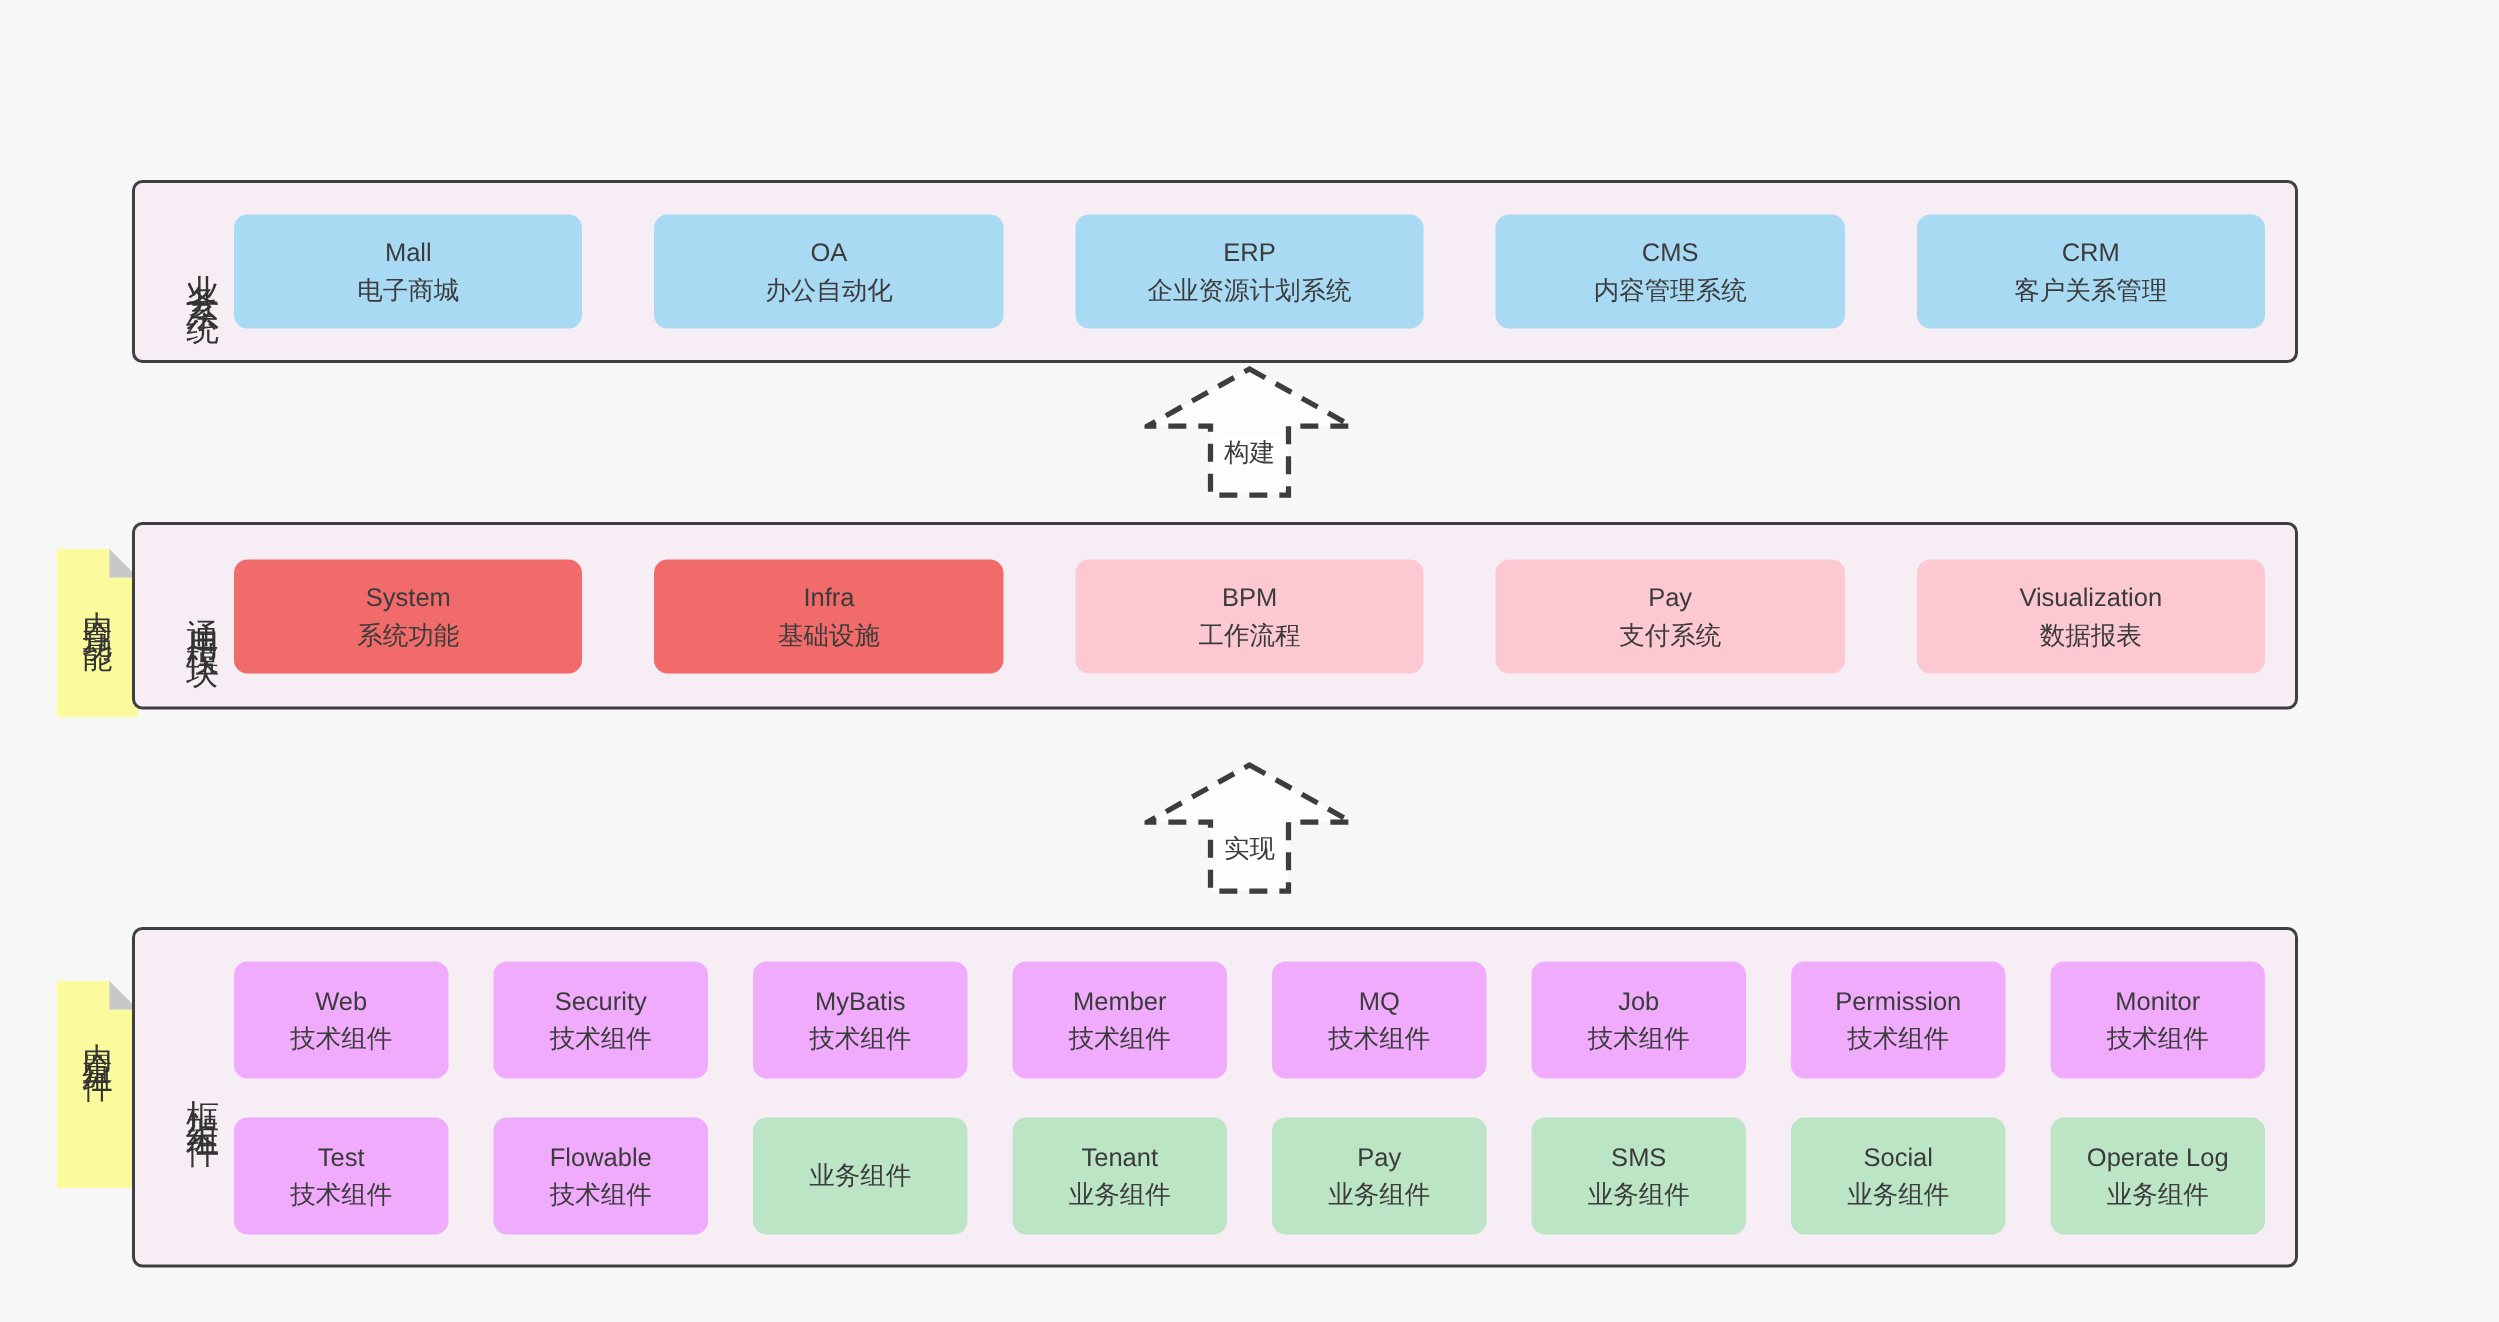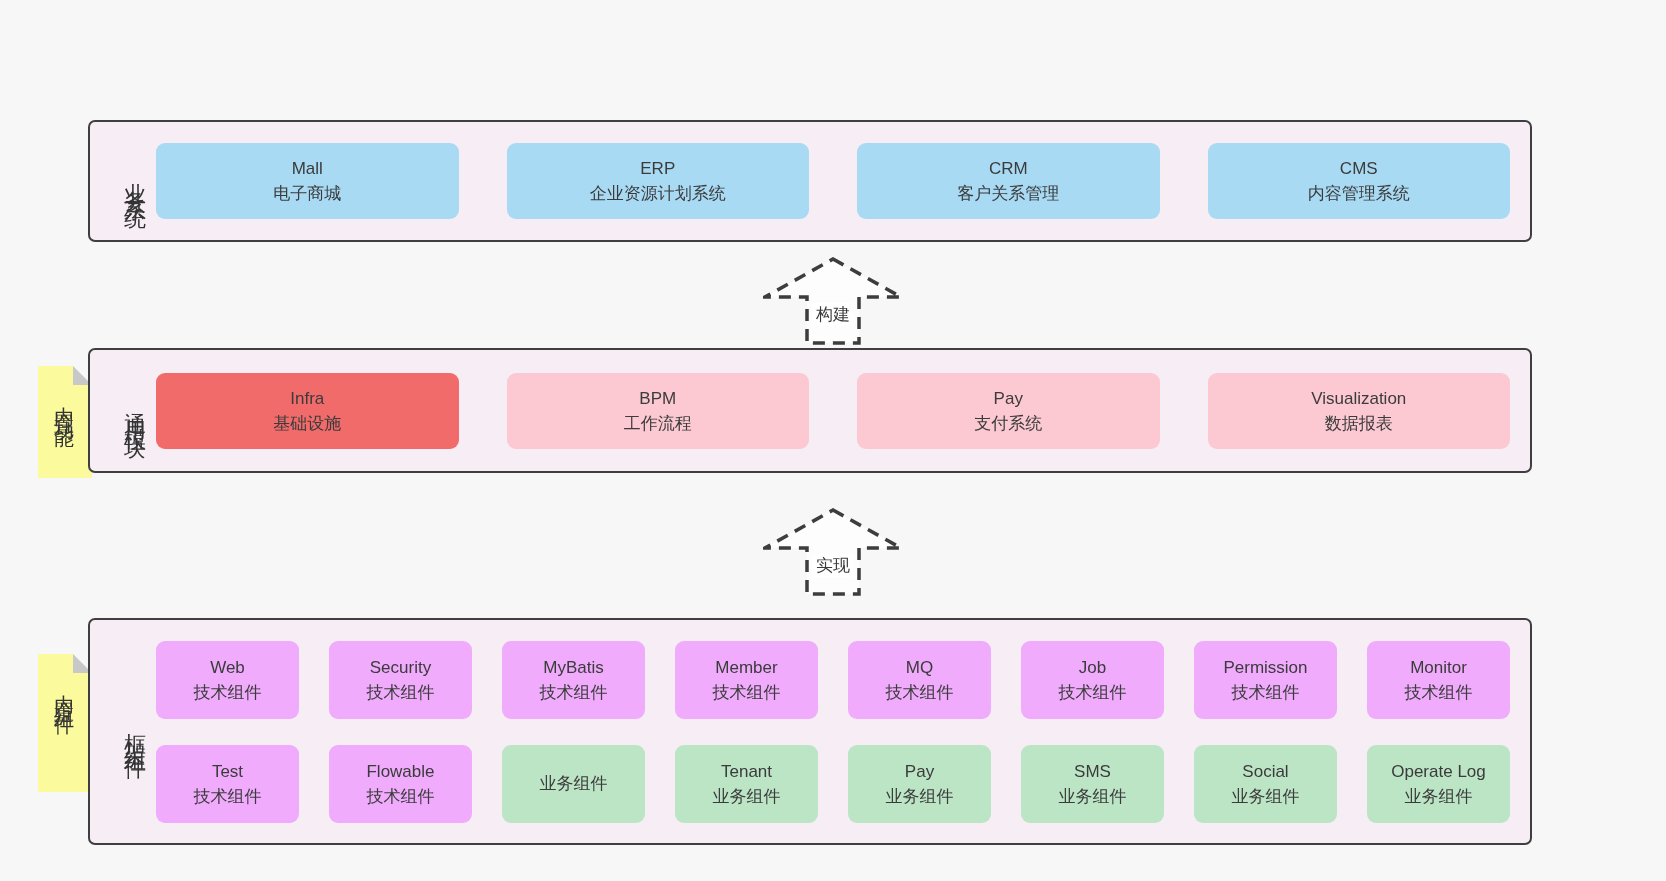--- a/index.html
+++ b/index.html
@@ -73,44 +73,52 @@
 </div>
 
 <div class="layer" style="top:120px;height:122px;">
   <div class="vlabel">业务系统</div>
   <div class="boxes">
     <div class="box blue">
       <span>Mall</span>
       <span>电子商城</span>
     </div>
     <div class="box blue">
+      <span>OA</span>
+      <span>办公自动化</span>
+    </div>
+    <div class="box blue">
       <span>ERP</span>
       <span>企业资源计划系统</span>
     </div>
     <div class="box blue">
+      <span>CMS</span>
+      <span>内容管理系统</span>
+    </div>
+    <div class="box blue">
       <span>CRM</span>
       <span>客户关系管理</span>
     </div>
-    <div class="box blue">
-      <span>CMS</span>
-      <span>内容管理系统</span>
-    </div>
   </div>
 </div>
 
-<div class="arrow" style="left:763px;top:257px;text-decoration:underline;">
+<div class="arrow" style="left:763px;top:244px;text-decoration:underline;">
   <svg viewBox="0 0 140 88">
     <polygon points="70,2 138,40 96,40 96,86 44,86 44,40 2,40" fill="#fdfdfd" stroke="#3d3d3d" stroke-width="3.5" stroke-dasharray="12 8"></polygon>
   </svg>
   <span class="alabel">构建</span>
 </div>
 
 <div class="layer" style="top:348px;height:125px;">
   <div class="vlabel">通用模块</div>
   <div class="boxes">
+    <div class="box red">
+      <span>System</span>
+      <span>系统功能</span>
+    </div>
     <div class="box red">
       <span>Infra</span>
       <span>基础设施</span>
     </div>
     <div class="box pink">
       <span>BPM</span>
       <span>工作流程</span>
     </div>
     <div class="box pink">
       <span>Pay</span>

